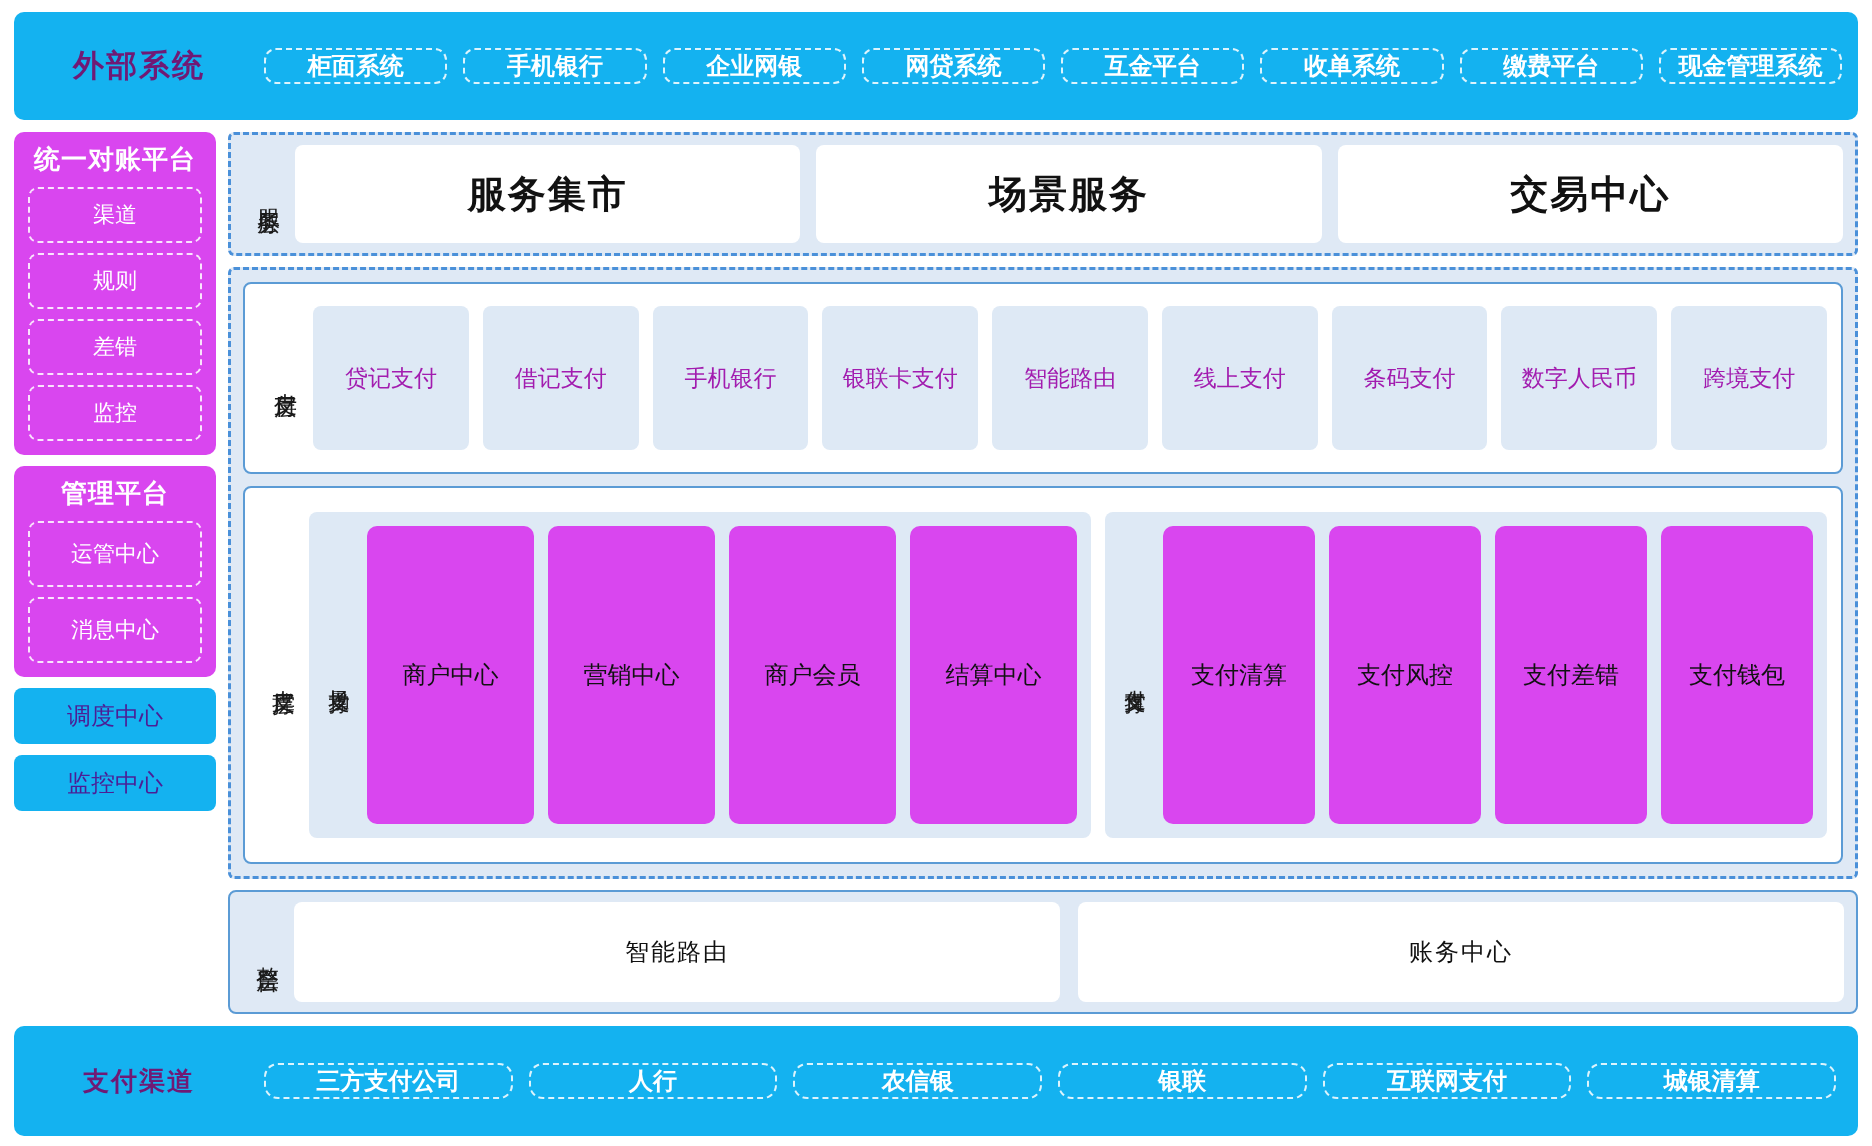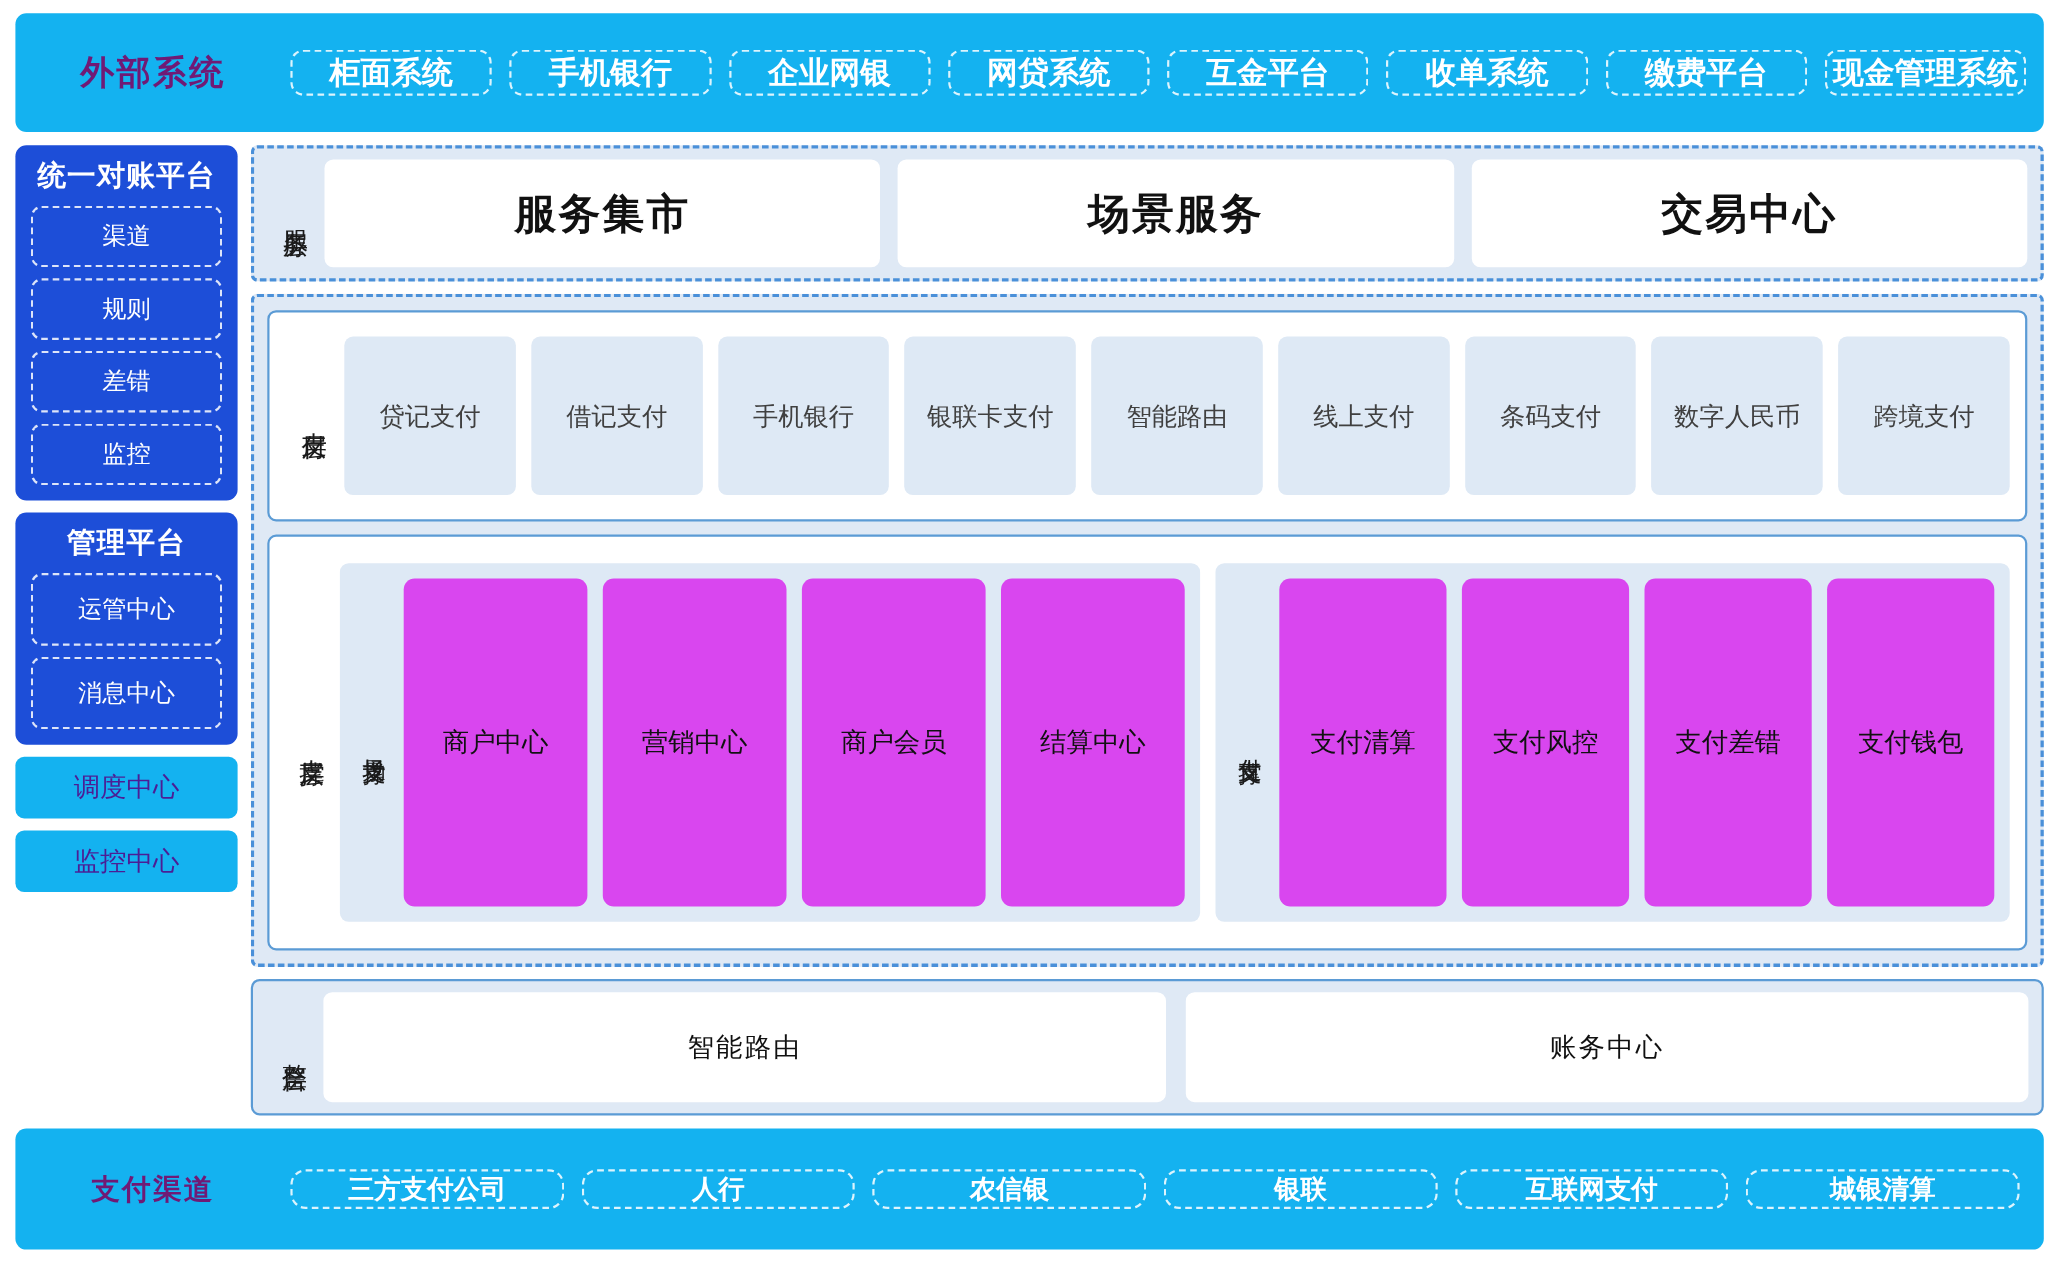--- a/index.html
+++ b/index.html
@@ -63,21 +63,21 @@
     white-space: nowrap;
     box-sizing: border-box;
   }
 
   #top-band {
     height: 108px;
     padding: 11px 16px 11px 0;
     gap: 0;
   }
   #top-band .band-title { width: 250px; font-size: 31px; }
-  #top-band .band-chip { font-size: 28px; }
+  #top-band .band-chip { font-size: 24px; }
 
   #bottom-band {
     height: 110px;
     padding: 14px 22px 14px 0;
   }
   #bottom-band .band-title { width: 250px; font-size: 26px; }
   #bottom-band .band-chip { font-size: 24px; border-radius: 14px; }
 
   
   .middle {
@@ -89,21 +89,21 @@
 
   
   .rail {
     width: 202px;
     flex: 0 0 202px;
     display: flex;
     flex-direction: column;
     gap: 11px;
   }
   .rail-card {
-    background: #1d4ed8;
+    background: #d946ef;
     border-radius: 10px;
     padding: 10px 14px 14px 14px;
     box-sizing: border-box;
     display: flex;
     flex-direction: column;
   }
   .rail-card-title {
     color: #ffffff;
     font-size: 26px;
     font-weight: bold;
@@ -234,21 +234,21 @@
     padding: 12px 0;
   }
   .pay-tile {
     flex: 1 1 0;
     background: #dee9f5;
     border-radius: 8px;
     display: flex;
     align-items: center;
     justify-content: center;
     font-size: 23px;
-    color: #404040;
+    color: #a21caf;
     white-space: nowrap;
   }
 
   #support-layer { flex: 1 1 auto; min-height: 0; }
   #support-layer > .vcap { width: 50px; font-size: 23px; }
   #support-layer .groups {
     flex: 1 1 auto;
     display: flex;
     gap: 14px;
     align-items: stretch;

